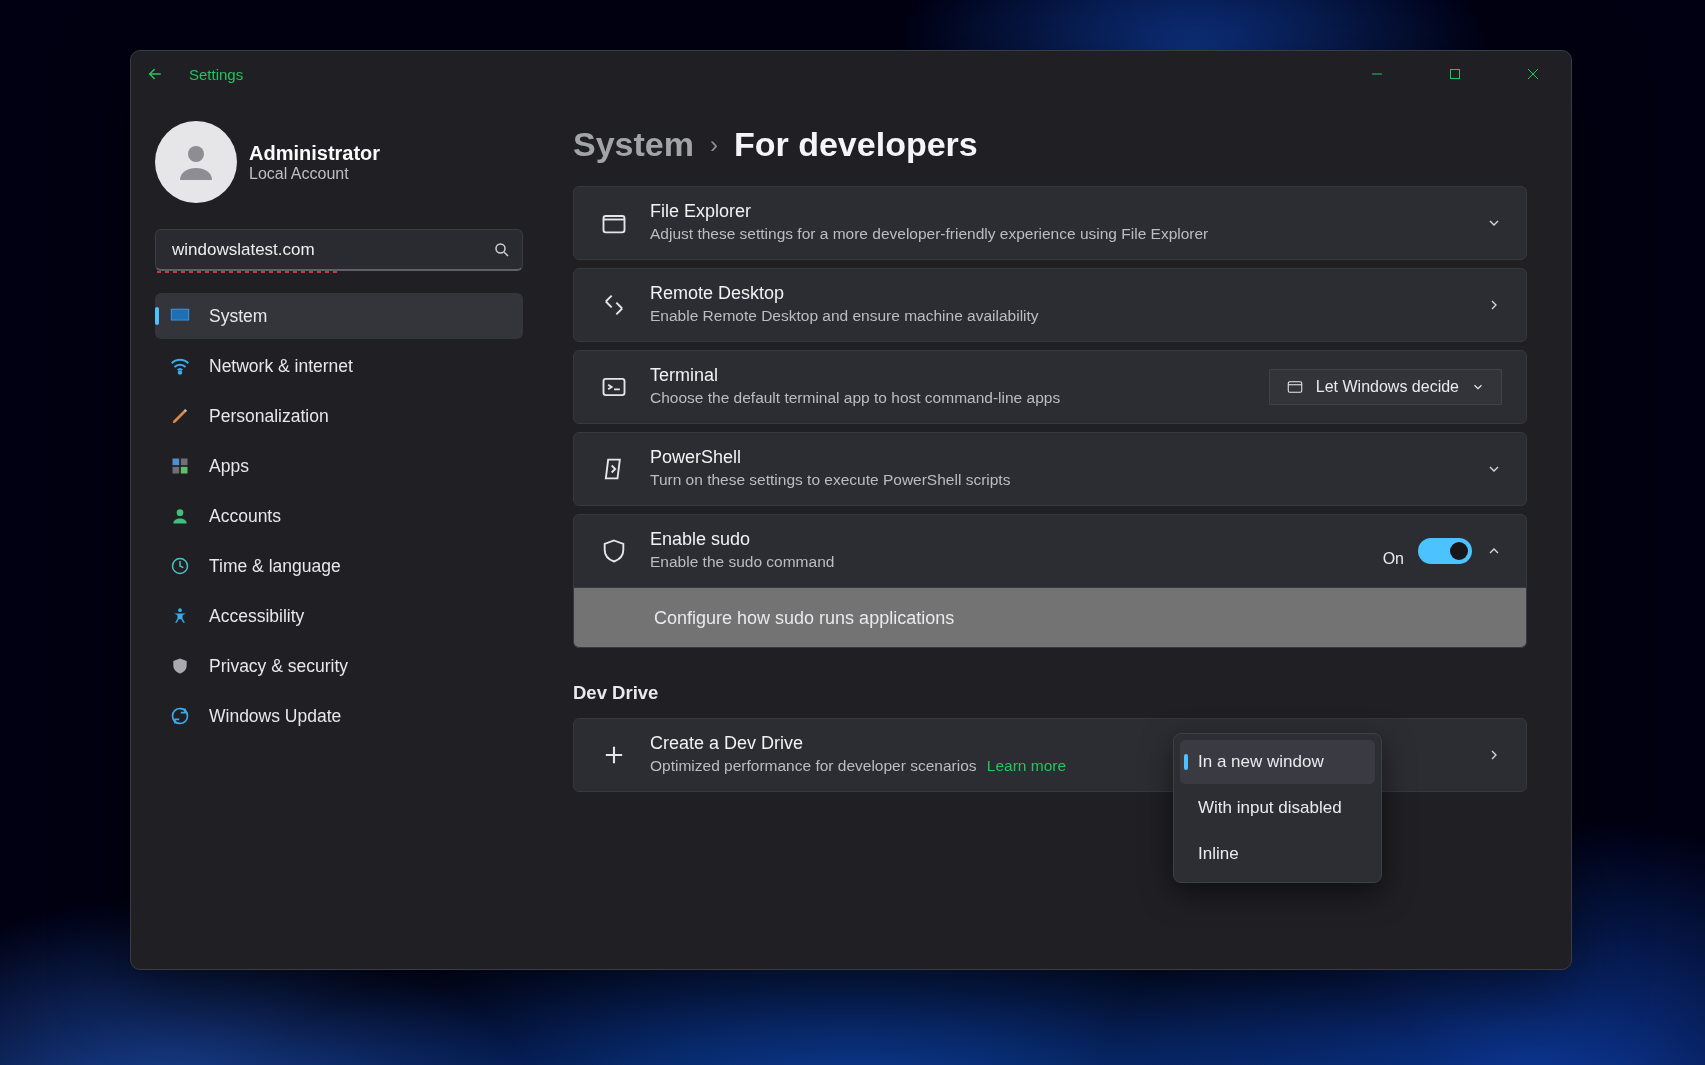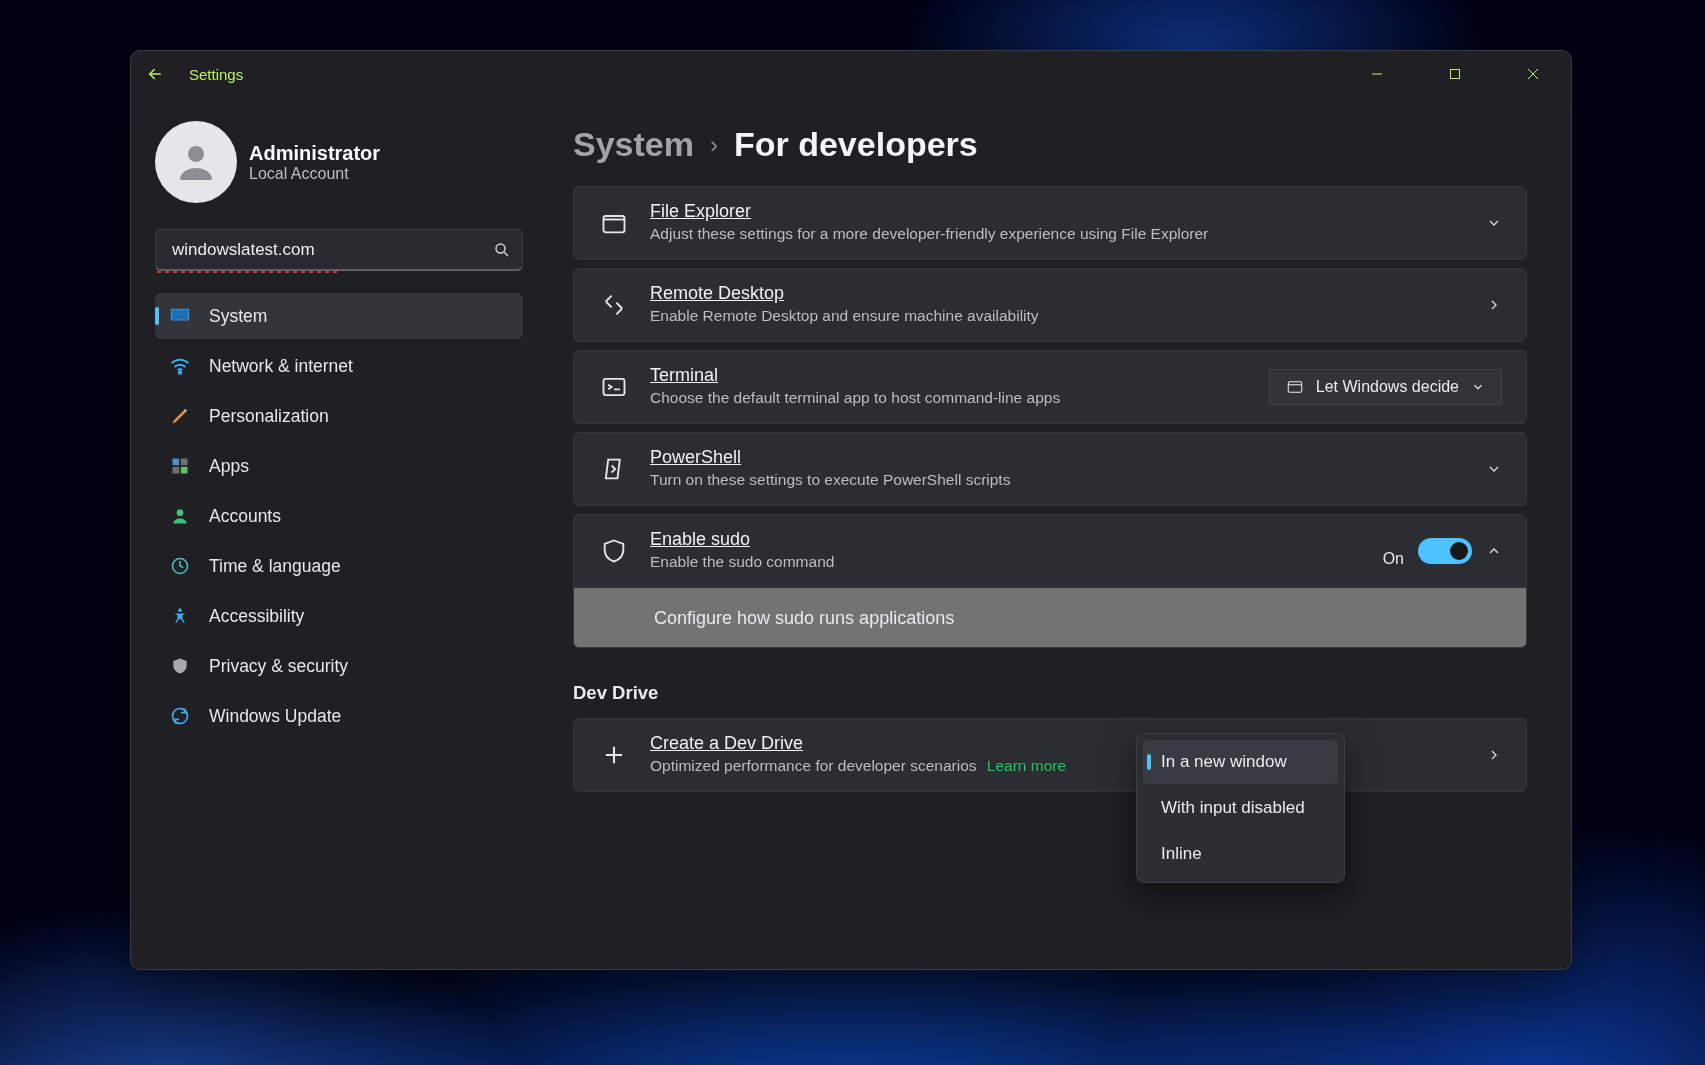--- a/index.html
+++ b/index.html
@@ -31,21 +31,21 @@
     border-radius: 10px;
     display: flex;
     flex-direction: column;
     box-shadow: 0 20px 70px rgba(0,0,0,0.55);
   }
   .titlebar {
     height: 46px;
     display: flex;
     align-items: center;
     padding: 0 8px;
-    color: #bef264;
+    color: #22c55e;
     font-size: 15px;
     gap: 18px;
   }
   .tb-back {
     width: 32px; height: 32px; display:flex; align-items:center; justify-content:center;
     border-radius:4px; cursor:pointer;
   }
   .tb-title { flex:0 0 auto; }
   .tb-spacer { flex:1; }
   .tb-btn {
@@ -107,21 +107,21 @@
   .bc-sep { font-size:24px; color:#8e8e96; }
   .bc-b { font-size:34px; font-weight:600; color:#f5f5f7; }
   .cards { display:flex; flex-direction:column; gap:8px; overflow-y:auto; padding-right:6px; }
   .card {
     background:#2c2c33; border:1px solid #37373e; border-radius:6px;
     display:flex; align-items:center; padding:14px 24px 14px 26px;
     gap:22px; min-height:72px; cursor:pointer;
   }
   .card-icon { width:28px; height:28px; color:#e6e6ea; display:flex; align-items:center; justify-content:center; }
   .card-text { flex:1; display:flex; flex-direction:column; gap:2px; }
-  .card-title { font-size:18px; font-weight:500; color:#f2f2f4;text-decoration:underline; }
+  .card-title { font-size:18px; font-weight:500; color:#f2f2f4; }
   .card-sub { font-size:15.5px; color:#bcbcc2; line-height:1.35; }
   .card-action { display:flex; align-items:center; gap:14px; }
   .chevron { width:16px; height:16px; color:#d7d7dc; }
   .select-chip {
     display:flex; align-items:center; gap:12px; padding:8px 16px;
     background:#33333a; border:1px solid #414148; border-radius:1px;
     font-size:16px; color:#eaeaee;
   }
   .toggle {
     width:54px; height:26px; background:#4cc2ff; border-radius:14px;
@@ -440,21 +440,21 @@
             <svg viewBox="0 0 24 24" fill="none" stroke="currentColor" stroke-width="2">
                 <path d="M9 6l6 6-6 6"></path>
               </svg>
           </span>
         </div>
 
       </div>
     </div>
   </div>
 
-  <div class="dropdown-menu" style="left:1005px; top:682px;">
+  <div class="dropdown-menu" style="left:1042px; top:682px;">
     <div class="dd-item selected">
       <span>In a new window</span>
     </div>
     <div class="dd-item">
       <span>With input disabled</span>
     </div>
     <div class="dd-item">
       <span>Inline</span>
     </div>
   </div>

